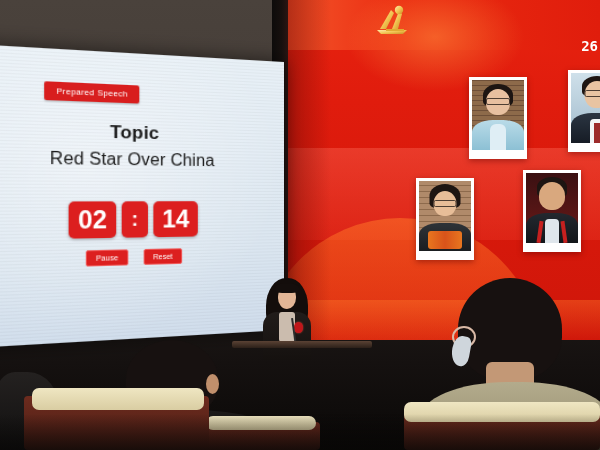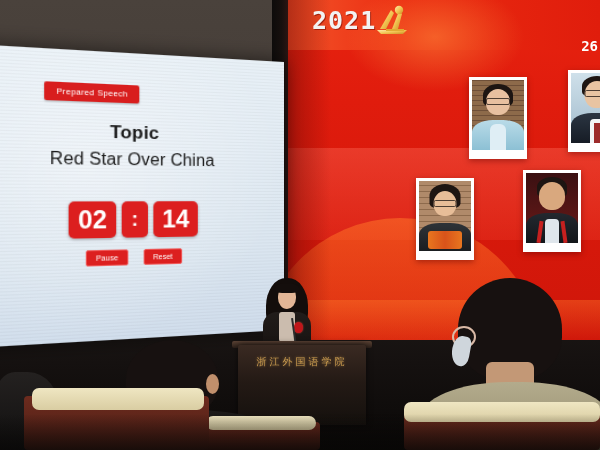--- a/index.html
+++ b/index.html
@@ -456,21 +456,20 @@
   <div class="wall-dark-lower"></div>
 
   <div class="led">
     <div class="led-band-top"></div>
     <div class="led-glow"></div>
     <div class="led-band-mid"></div>
     <div class="led-arc"></div>
     <div class="led-band-bot"></div>
     <div class="led-left-shade"></div>
 
-    <div class="year">2021</div>
 
     <svg class="emblem" viewBox="0 0 38 36">
       <defs>
         <linearGradient id="gold" x1="0" y1="0" x2="1" y2="1">
           <stop offset="0" stop-color="#ffe9a8"></stop>
           <stop offset="0.5" stop-color="#f2c553"></stop>
           <stop offset="1" stop-color="#c98f22"></stop>
         </linearGradient>
       </defs>
       <path d="M4 27 L34 27 L30 31 L8 31 Z" fill="url(#gold)"></path>
@@ -555,23 +554,20 @@
     <div class="sp-hair-back"></div>
     <div class="sp-face"></div>
     <div class="sp-fringe"></div>
     <div class="sp-body"></div>
     <div class="sp-shirt"></div>
     <div class="sp-flower"></div>
   </div>
 
   <div class="mic"></div>
   <div class="podium-top"></div>
-  <div class="podium">
-    <div class="podium-plate">浙江外国语学院</div>
-  </div>
 
   <div class="aud aud-l">
     <div class="aud-head"></div>
     <div class="aud-ear"></div>
     <div class="lanyard"></div>
     <div class="aud-shoulders"></div>
   </div>
 
   <div class="aud-far"></div>
 

